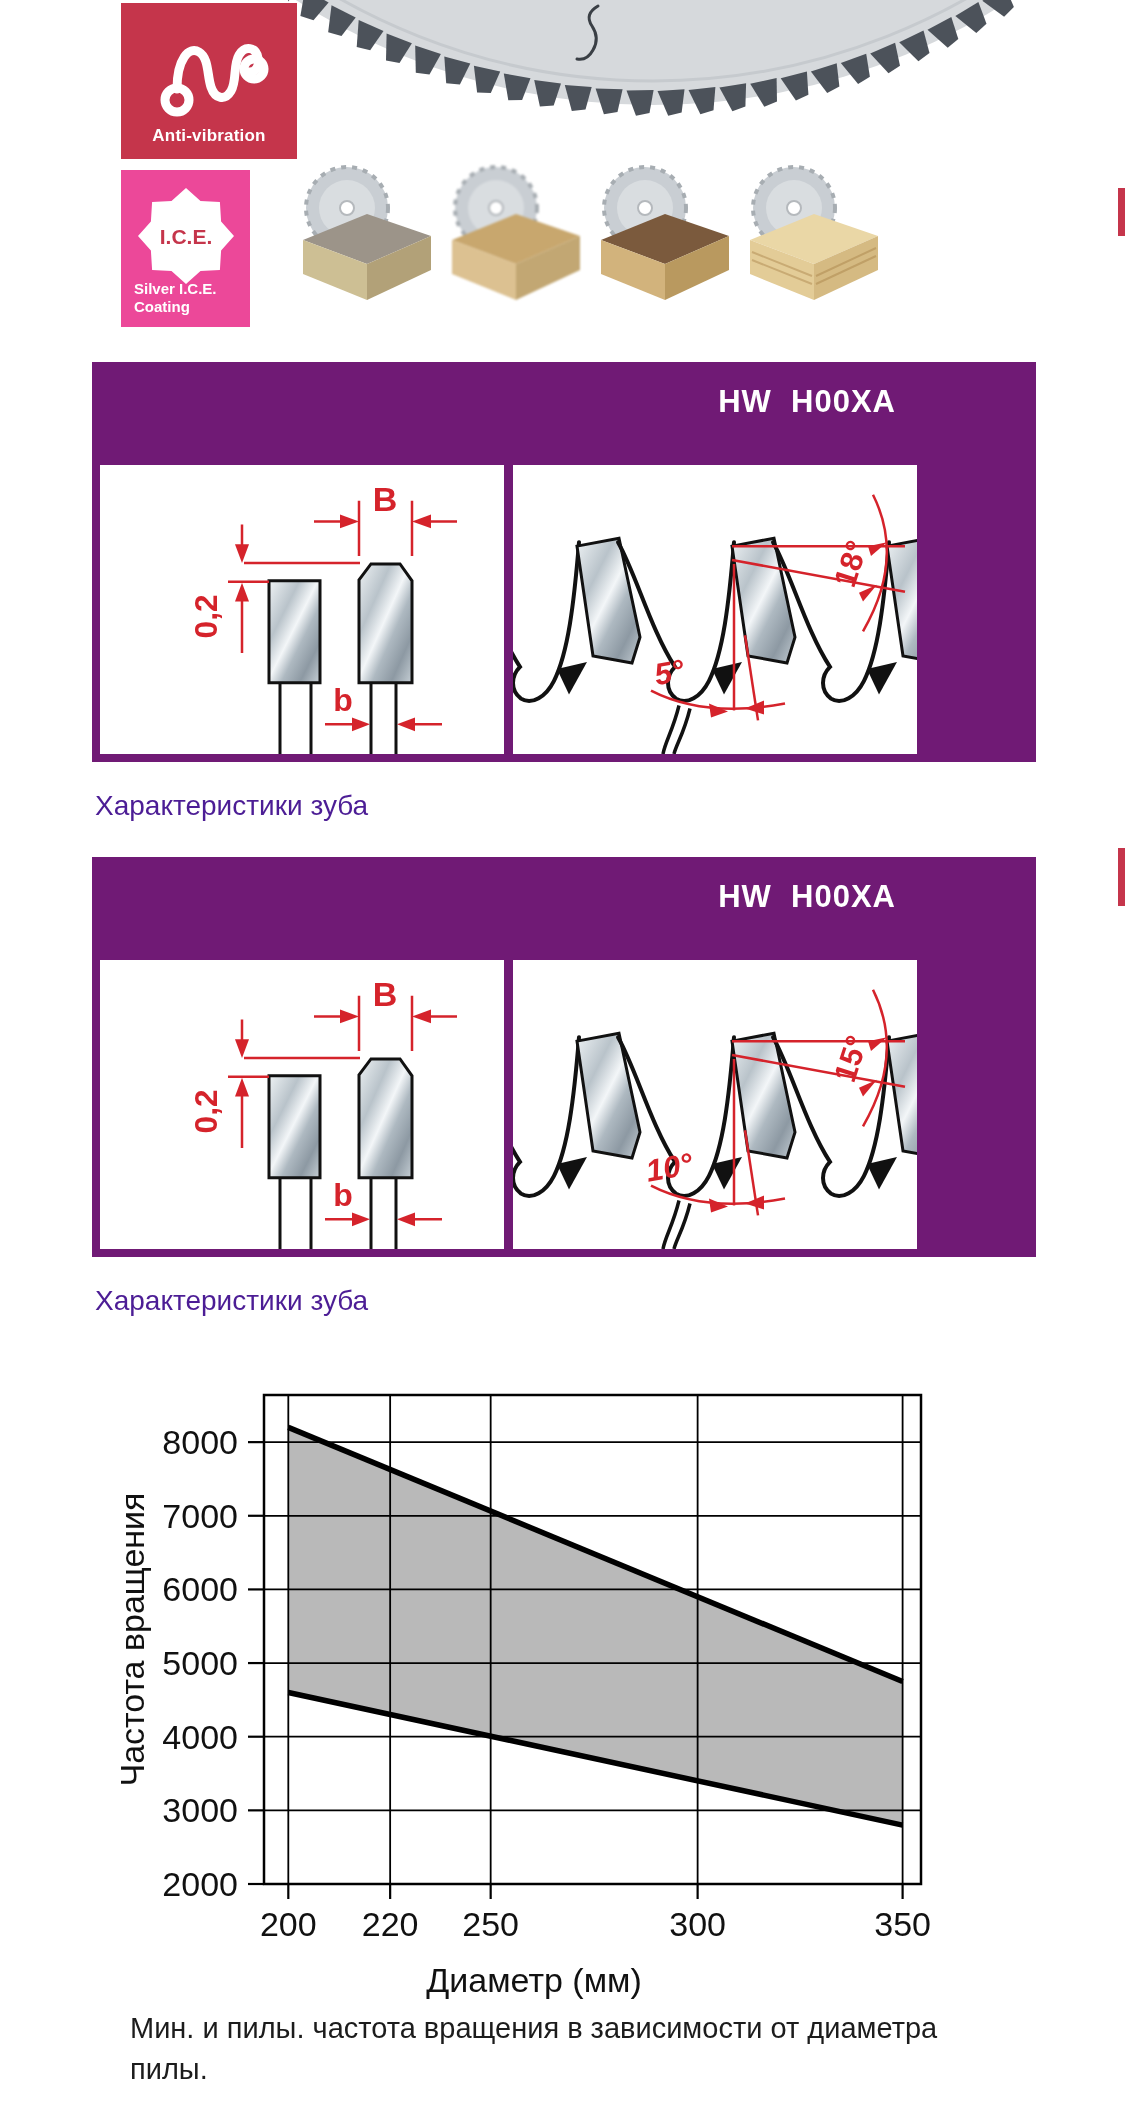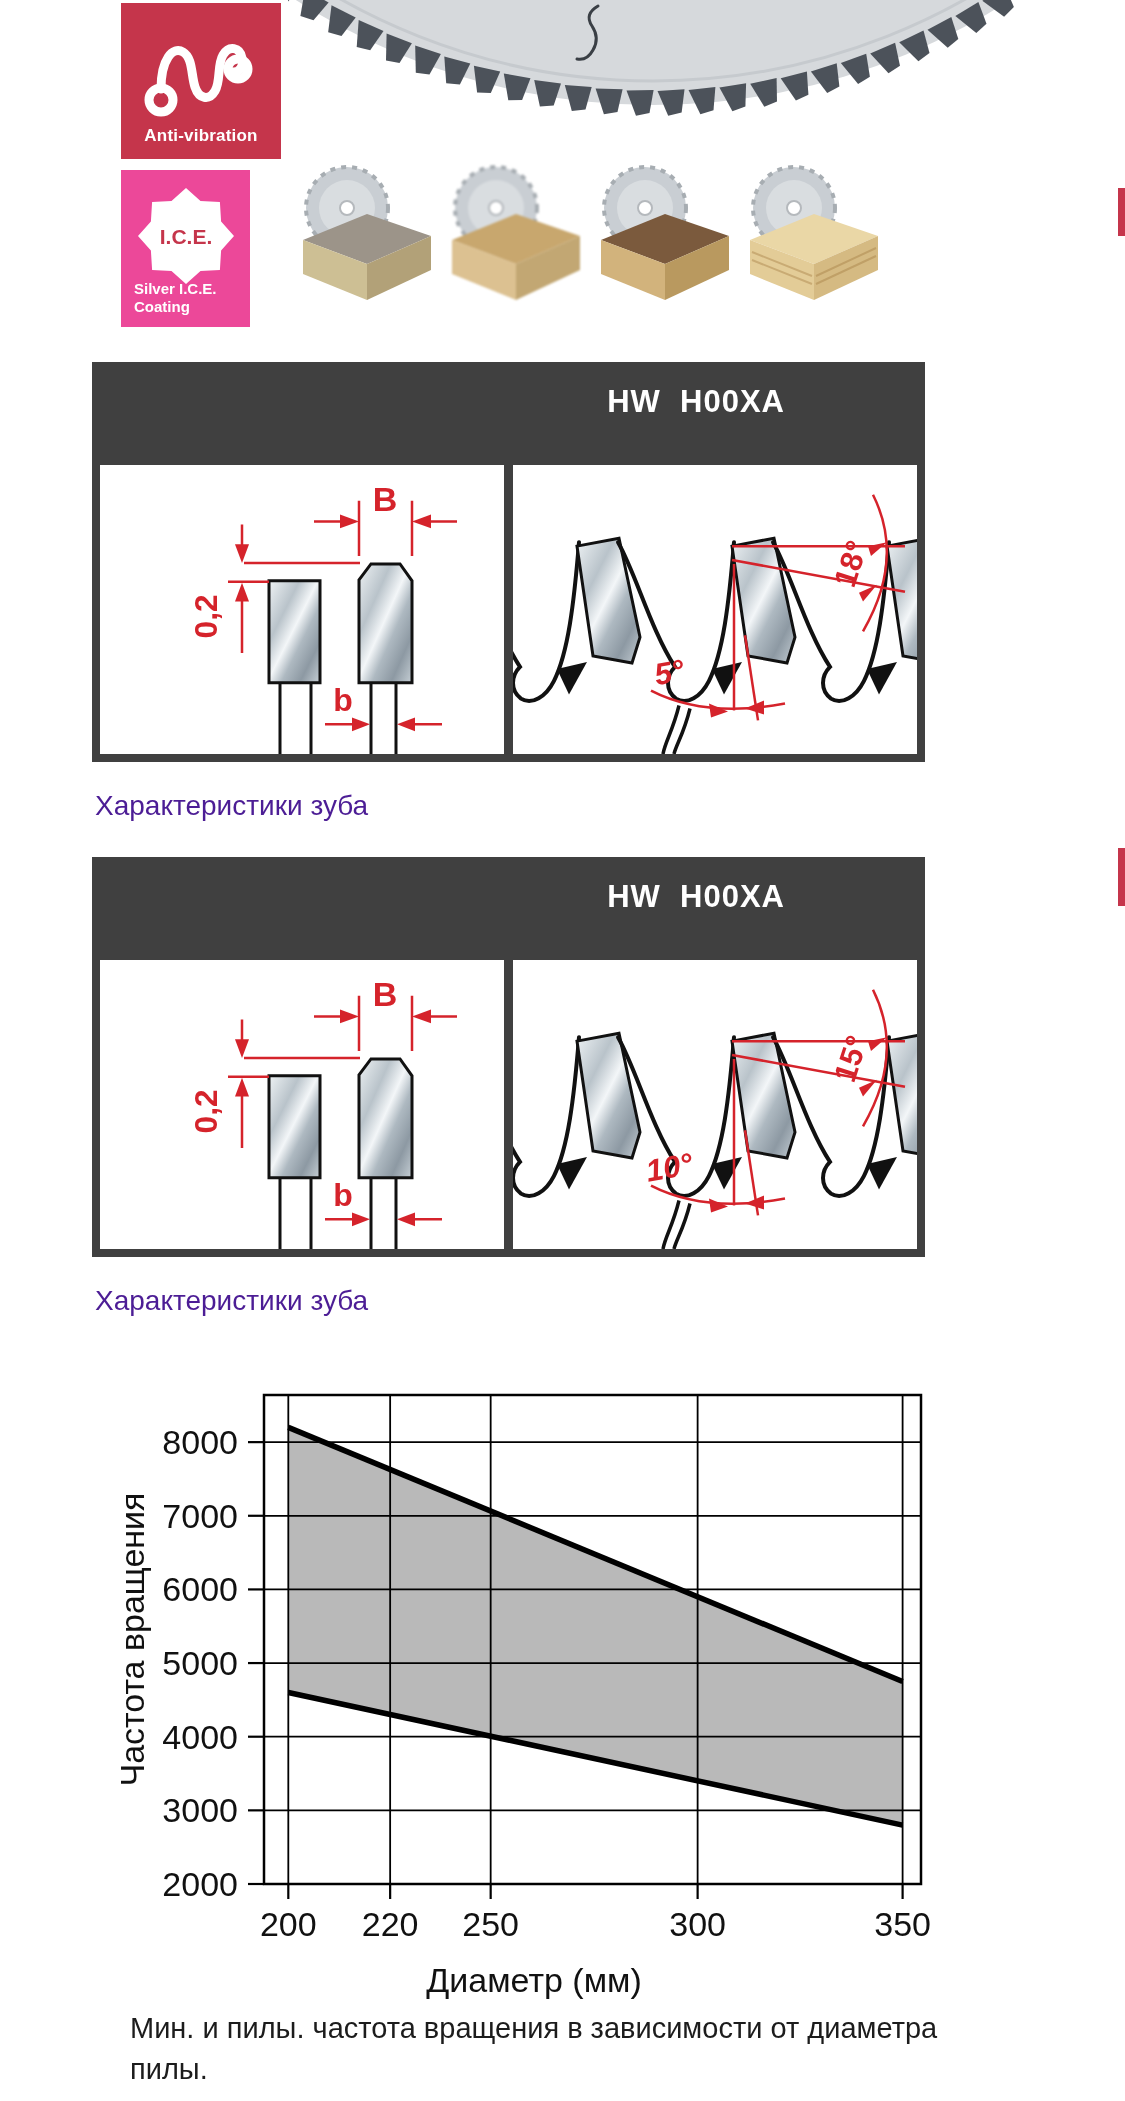--- a/index.html
+++ b/index.html
@@ -17,21 +17,21 @@
   .ice-seal{position:absolute;top:14px;left:50%;transform:translateX(-50%);}
 
   
   .hero{position:absolute;left:288px;top:0;}
 
   
   .materials{position:absolute;left:295px;top:158px;height:176px;display:flex;gap:9px;}
   .materials svg{display:block;}
 
   
-  .tooth-diagram{position:absolute;left:92px;width:833px;height:400px;background:#404040;box-sizing:border-box;}
+  .tooth-diagram{position:absolute;left:92px;width:944px;height:400px;background:#701a75;box-sizing:border-box;}
   #diagram-0{top:362px;} #diagram-1{top:857px;}
   .td-header{height:103px;color:#fff;font-weight:bold;font-size:31px;letter-spacing:1px;
              text-align:right;padding:22px 140px 0 0;box-sizing:border-box;white-space:pre;}
   .td-panels{display:flex;gap:9px;margin:0 8px 8px 8px;height:289px;}
   .td-panels svg{background:#fff;width:404px;height:289px;display:block;}
 
   .caption{position:absolute;left:95px;font-size:28px;color:#4c1d95;}
   #caption-0{top:790px;} #caption-1{top:1285px;}
 
   
@@ -73,21 +73,21 @@
       <polygon points="522.9,71.4 539.2,93.0 551.4,86.5 548.7,63.3" fill="#4c525a"></polygon>
       <polygon points="552.8,63.1 570.1,83.9 581.9,76.8 578.2,53.8" fill="#4c525a"></polygon>
       <polygon points="582.2,53.4 600.5,73.3 612.0,65.7 607.1,42.8" fill="#4c525a"></polygon>
       <polygon points="611.2,42.3 630.4,61.3 641.5,53.1 635.5,30.5" fill="#4c525a"></polygon>
       <polygon points="639.5,29.8 659.7,47.8 670.3,39.1 663.3,16.9" fill="#4c525a"></polygon>
       <polygon points="667.3,15.9 688.3,33.0 698.5,23.8 690.4,1.9" fill="#4c525a"></polygon>
       <polygon points="694.3,0.8 716.1,16.8 725.9,7.1 716.8,-14.4" fill="#4c525a"></polygon>
       <path d="M310,6 q-14,8 -6,20 q8,12 1,24 q-6,11 -16,9" fill="none" stroke="#3a3f45" stroke-width="3" stroke-linecap="round"></path>
     </svg>
 
-  <div class="badge" id="badge-av" style="background: rgb(197, 53, 75);">
+  <div class="badge" id="badge-av" style="background: rgb(197, 53, 75); padding-left: 16px;">
     <svg width="160" height="156" viewBox="0 0 160 156">
       <g stroke="#fff" stroke-width="9" fill="none" stroke-linecap="round">
         <circle cx="40" cy="97" r="12"></circle>
         <path d="M40,86 C40,56 52,43 62,49 C72,55 70,72 74,84 C78,96 88,98 94,88 C100,78 96,62 102,52 C108,42 119,44 121,55 C123,64 118,70 111,69"></path>
         <circle cx="117" cy="66" r="10"></circle>
       </g>
     </svg>
     <div class="badge-label">Anti-vibration</div>
   </div>
 

